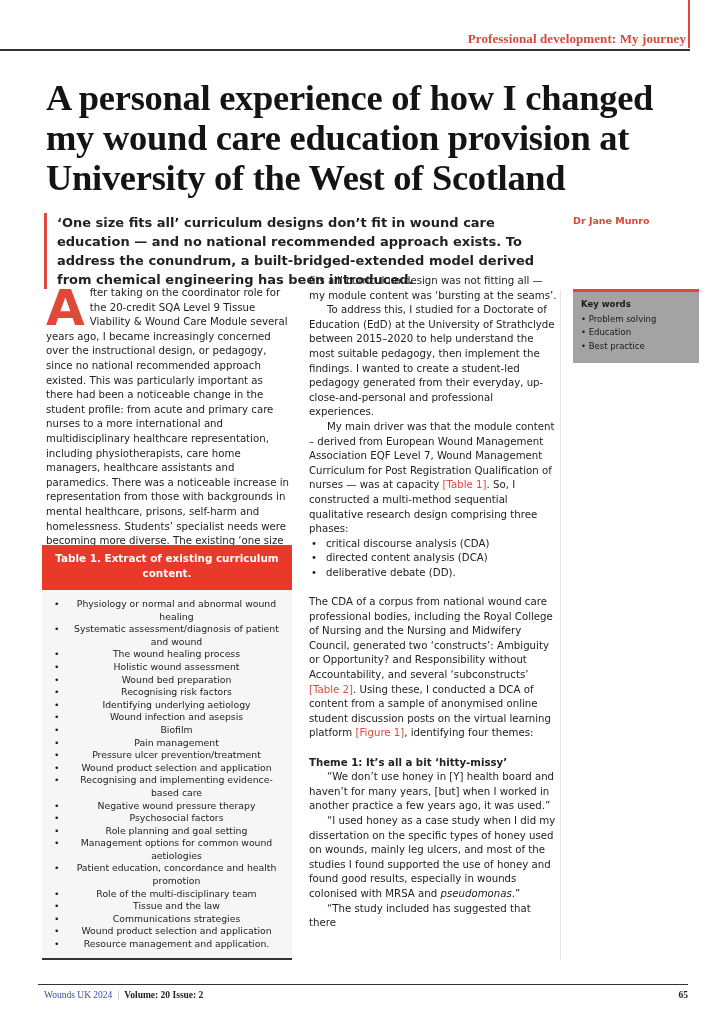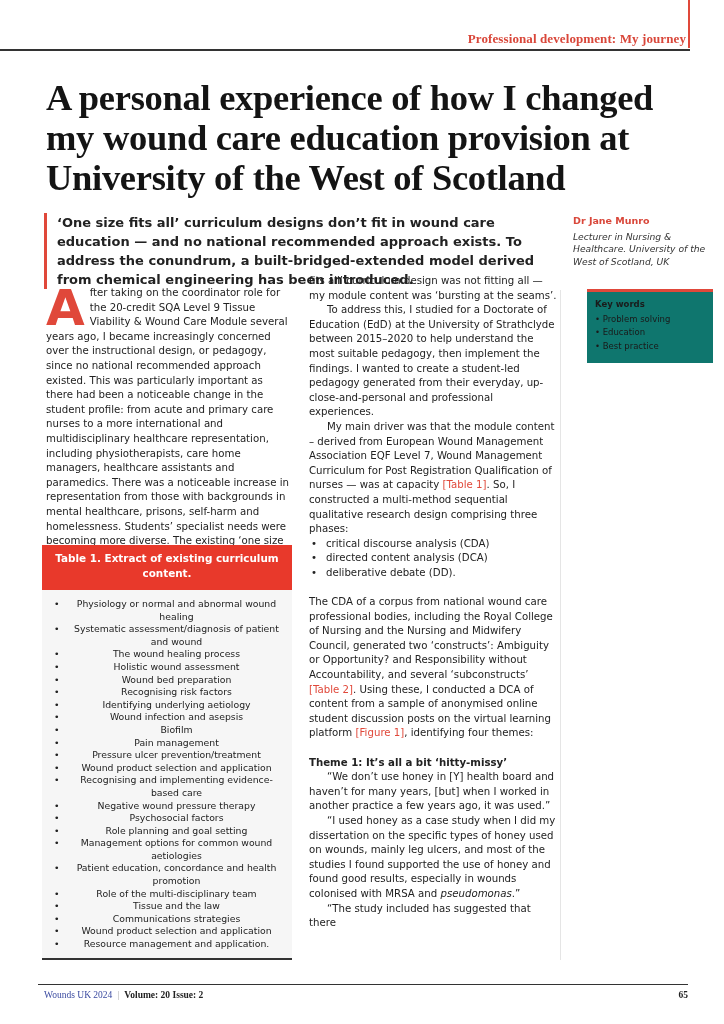--- a/index.html
+++ b/index.html
@@ -9,21 +9,21 @@
   .running-head { position:absolute; right:38px; top:31px; font-family:"Liberation Serif", serif;
                   font-weight:bold; font-size:13px; color:#d9473a; letter-spacing:0.1px; }
   .head-rule { position:absolute; left:0; top:49px; width:690px; height:2px; background:#333; }
   .title { position:absolute; left:46px; top:78px; width:660px; margin:0; font-family:"Liberation Serif", serif;
            font-weight:bold; font-size:36.5px; line-height:40px; color:#141414; letter-spacing:-0.3px; }
   .standfirst { position:absolute; left:44px; top:213px; width:510px; border-left:3px solid #e0483a;
                 padding-left:10px; font-weight:bold; font-size:13px; line-height:19px; color:#222; }
   .author { position:absolute; left:573px; top:215px; width:135px; font-size:9.2px; line-height:12.5px; }
   .author .name { color:#d9473a; font-weight:bold; font-size:9.5px; margin-bottom:3px; }
   .author .role { font-style:italic; color:#333; }
-  .keywords { position:absolute; left:587px; top:289px; width:118px; background:#0f766e;
+  .keywords { position:absolute; left:573px; top:289px; width:118px; background:#a3a3a3;
               border-top:3px solid #e0483a; padding:6px 0 10px 8px; font-size:8.5px; line-height:13.5px; }
   .keywords .kw-head { font-weight:bold; margin-bottom:1px; }
   .keywords ul { list-style:none; margin:0; padding:0; }
   .keywords li::before { content:"• "; }
   .col-divider { position:absolute; left:560px; top:290px; width:1px; height:670px; background:#e5e5e5; }
   .col1 { position:absolute; left:46px; top:286px; width:246px; font-size:10.2px; line-height:14.6px; color:#222; }
   .dropcap { float:left; font-size:50px; line-height:40px; color:#e0483a; font-weight:bold; margin:2px 5px -4px 0;
              font-family:"DejaVu Sans", sans-serif; }
   .table-box { position:absolute; left:42px; top:545px; width:250px; height:414px; background:#f6f6f6;text-align:center; }
   .table-head { background:#e8392b; color:#fff; font-weight:bold; font-size:10.4px; line-height:14.5px; padding:6px 11px 10px 11px; }
@@ -53,21 +53,20 @@
 <div class="top-red-rule"></div>
 <div class="running-head">Professional development: My journey</div>
 <div class="head-rule"></div>
 
 <h1 class="title">A personal experience of how I changed my wound care education provision at University of the West of Scotland</h1>
 
 <div class="standfirst">‘One size fits all’ curriculum designs don’t fit in wound care education — and no national recommended approach exists. To address the conundrum, a built-bridged-extended model derived from chemical engineering has been introduced.</div>
 
 <div class="author">
   <div class="name">Dr Jane Munro</div>
-  <div class="role">Lecturer in Nursing &amp; Healthcare. University of the West of Scotland, UK</div>
 </div>
 
 <div class="keywords">
   <div class="kw-head">Key words</div>
   <ul>
     <li>Problem solving</li>
     <li>Education</li>
     <li>Best practice</li>
   </ul>
 </div>

